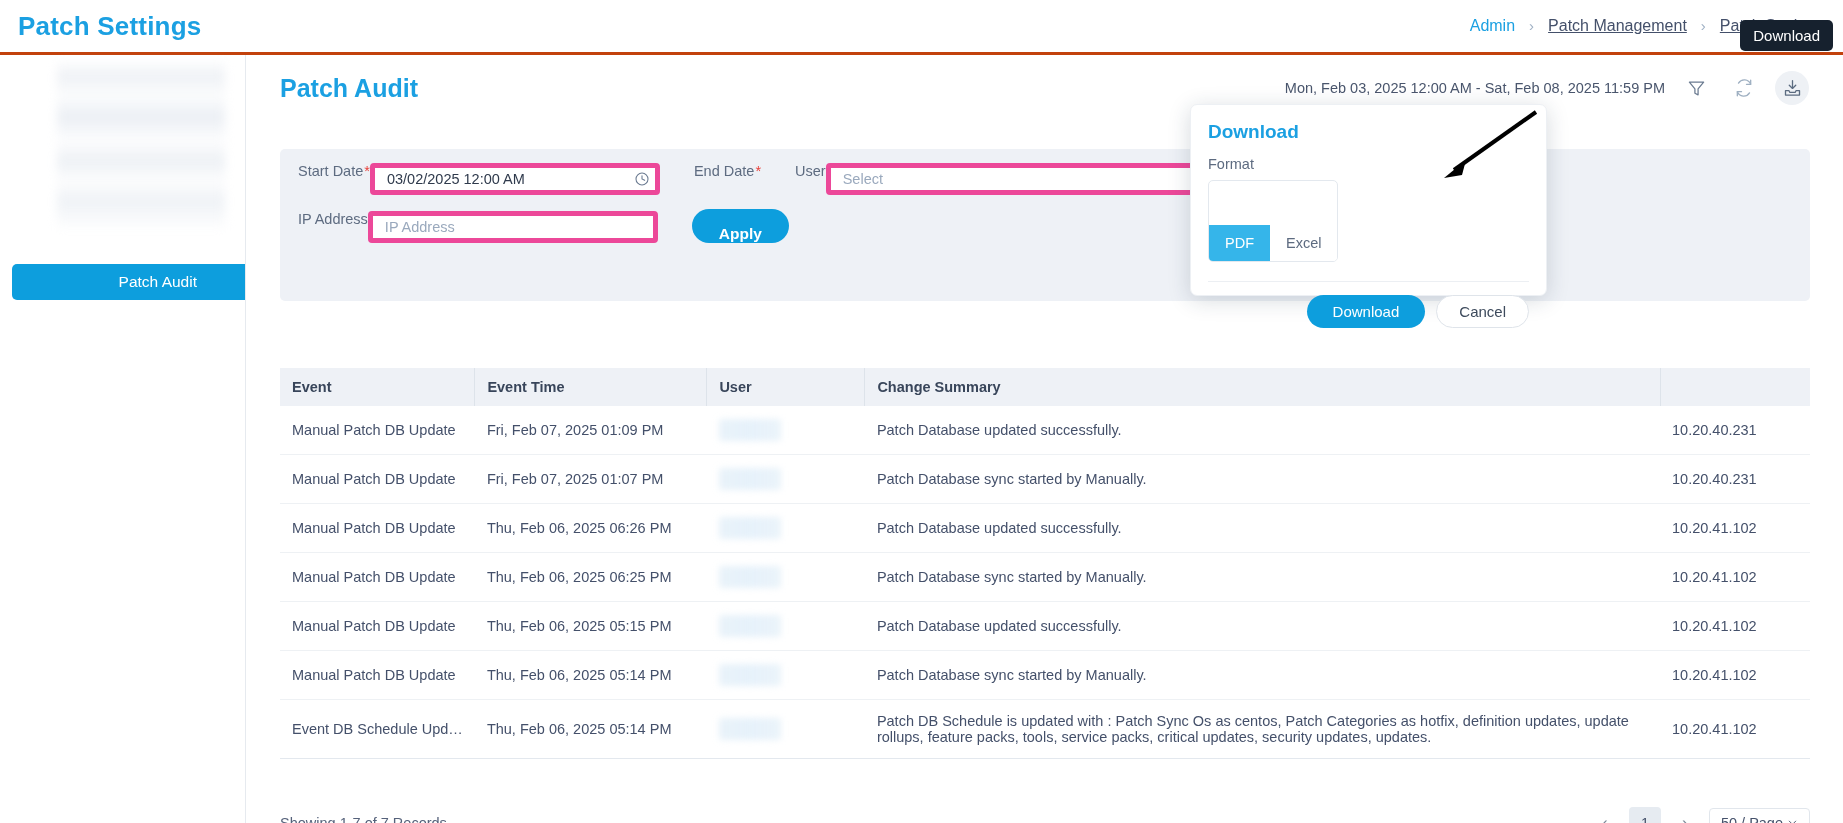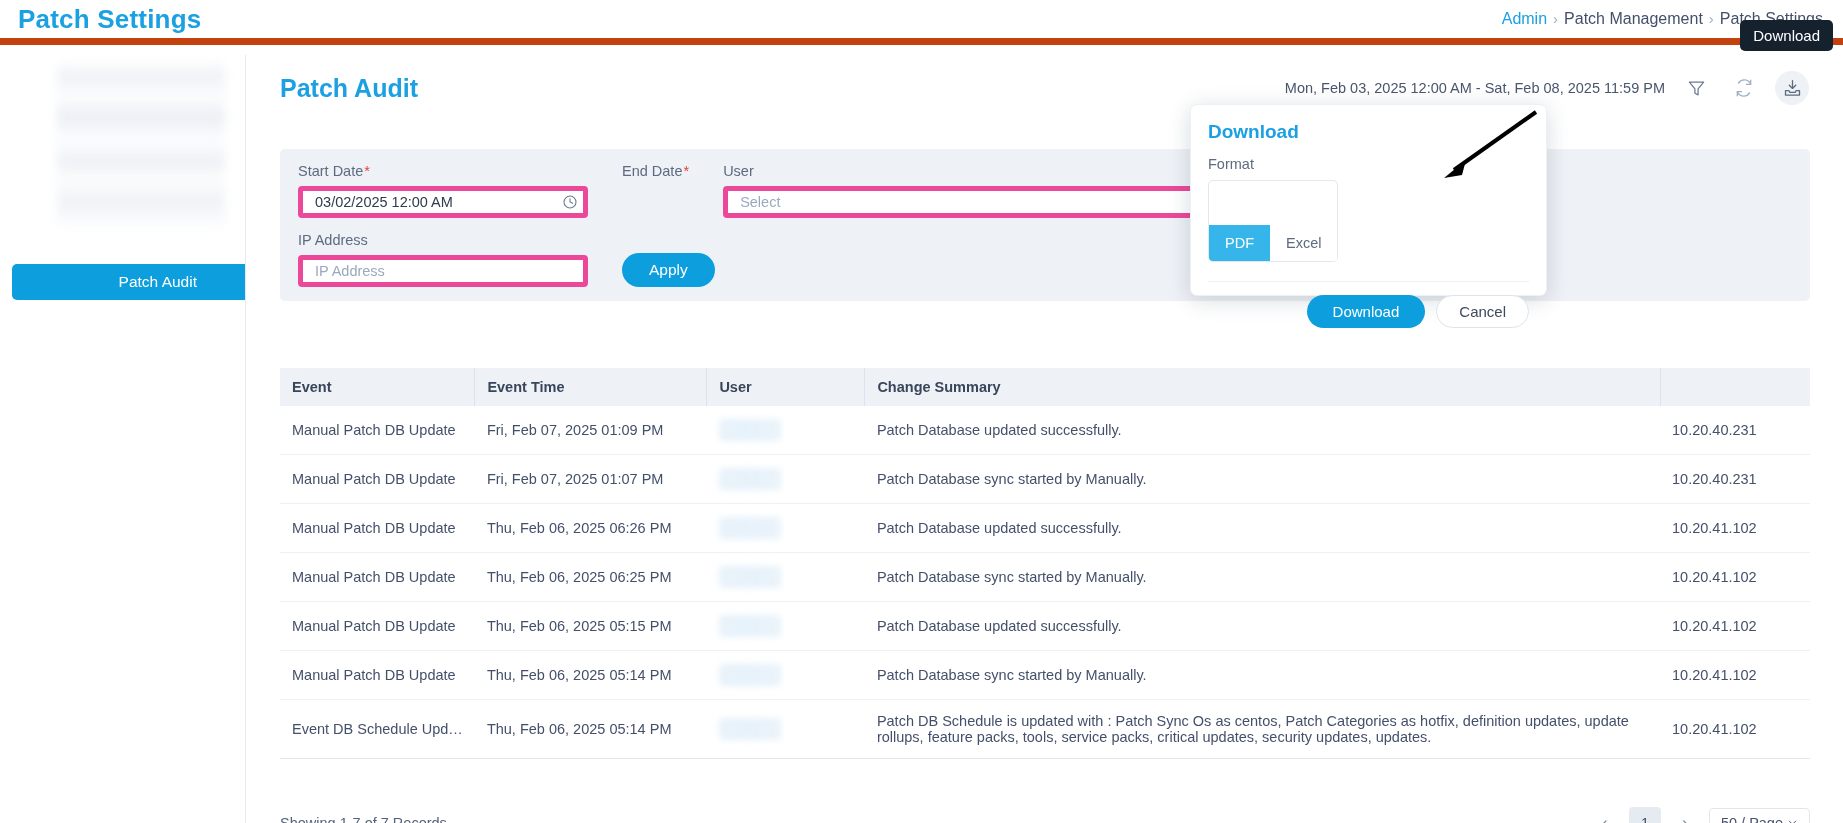--- a/index.html
+++ b/index.html
@@ -7,30 +7,30 @@
     width: 1843px; height: 823px;
     font-family: "Liberation Sans", sans-serif;
     background: #ffffff;
     overflow: hidden;
     color: #3d4a5c;
   }
   .app { position: relative; width: 1843px; height: 823px; background: #fff; }
 
   
   .topbar {
-    position: absolute; left: 0; top: 0; width: 1843px; height: 45px;
-    background: #fff; border-bottom: 7px solid #c2410c;
+    position: absolute; left: 0; top: 0; width: 1843px; height: 55px;
+    background: #fff; border-bottom: 3px solid #c2410c;
     display: flex; align-items: center; justify-content: space-between;
     padding: 0 20px 0 18px;
   }
   .app-title { font-size: 26px; font-weight: 600; color: #1ba0e2; letter-spacing: .2px; }
-  .breadcrumb { display: flex; align-items: flex-start; gap: 6px; font-size: 16px; color: #44506a; }
+  .breadcrumb { display: flex; align-items: flex-start; gap: 14px; font-size: 16px; color: #44506a; }
   .breadcrumb .crumb-link { color: #1ba0e2; cursor: pointer; }
   .breadcrumb .crumb-sep { color: #9fb0c4; font-size: 15px; }
-  .breadcrumb .crumb-cur { color: #44506a; }
+  .breadcrumb .crumb-cur { color: #44506a; text-decoration: underline; }
 
   
   .tooltip {
     position: absolute; right: 10px; top: 20px;
     background: #16212e; color: #fff; font-size: 15px;
     padding: 7px 13px; border-radius: 5px; z-index: 60;
     white-space: nowrap;
   }
 
   
@@ -63,36 +63,36 @@
     display: flex; align-items: center; justify-content: center; cursor: pointer; border: none; background: transparent;
   }
   .icon-btn.active { background: #eef1f5; }
 
   
   .filter-card {
     position: absolute; left: 34px; top: 94px; width: 1530px; height: 152px;
     background: #eef1f6; border-radius: 5px; padding: 14px 18px;
   }
   .field-row { display: flex; gap: 34px; }
-  .field { display: flex; flex-direction: column; justify-content: space-between; }
+  .field { display: flex; flex-direction: row; justify-content: space-between; }
   .field-label { font-size: 14.5px; color: #5d6b80; margin-bottom: 7px; }
   .req { color: #e8413a; margin-left: 1px; }
   .input-wrap { position: relative; }
   .tinput {
     width: 290px; height: 32px; background: #fff; border: 5px solid #ec4899; border-radius: 4px;
     font-family: inherit; font-size: 14.5px; color: #2f3a4c; padding: 0 34px 0 12px; outline: none;
   }
   .tinput.plain { padding-right: 12px; }
   .tinput::placeholder { color: #9aa9bd; }
   .in-icon { position: absolute; right: 10px; top: 8px; pointer-events: none; }
   .sel-input { width: 520px; }
   .field-row2 { display: flex; gap: 34px; align-items: flex-end; margin-top: 14px; }
   .apply-btn {
-    height: 34px; padding: 8px 27px; background: #0d9edd; color: #fff; border: none; border-radius: 17px;
-    font-size: 15.5px; font-family: inherit; font-weight: 400; cursor: pointer;
+    height: 34px; padding: 16px 27px; background: #0d9edd; color: #fff; border: none; border-radius: 17px;
+    font-size: 15.5px; font-family: inherit; font-weight: 700; cursor: pointer;
   }
 
   
   .popover {
     position: absolute; left: 1190px; top: 104px; width: 357px; height: 192px;
     background: #fff; border-radius: 7px; box-shadow: 0 4px 22px rgba(28,48,74,.18);
     border: 1px solid #edf0f4; padding: 16px 17px 0 17px; z-index: 50;
   }
   .pop-title { font-size: 19px; color: #1ba0e2; font-weight: 600; margin-bottom: 13px; }
   .pop-label { font-size: 14.5px; color: #5d6b80; margin-bottom: 8px; }

